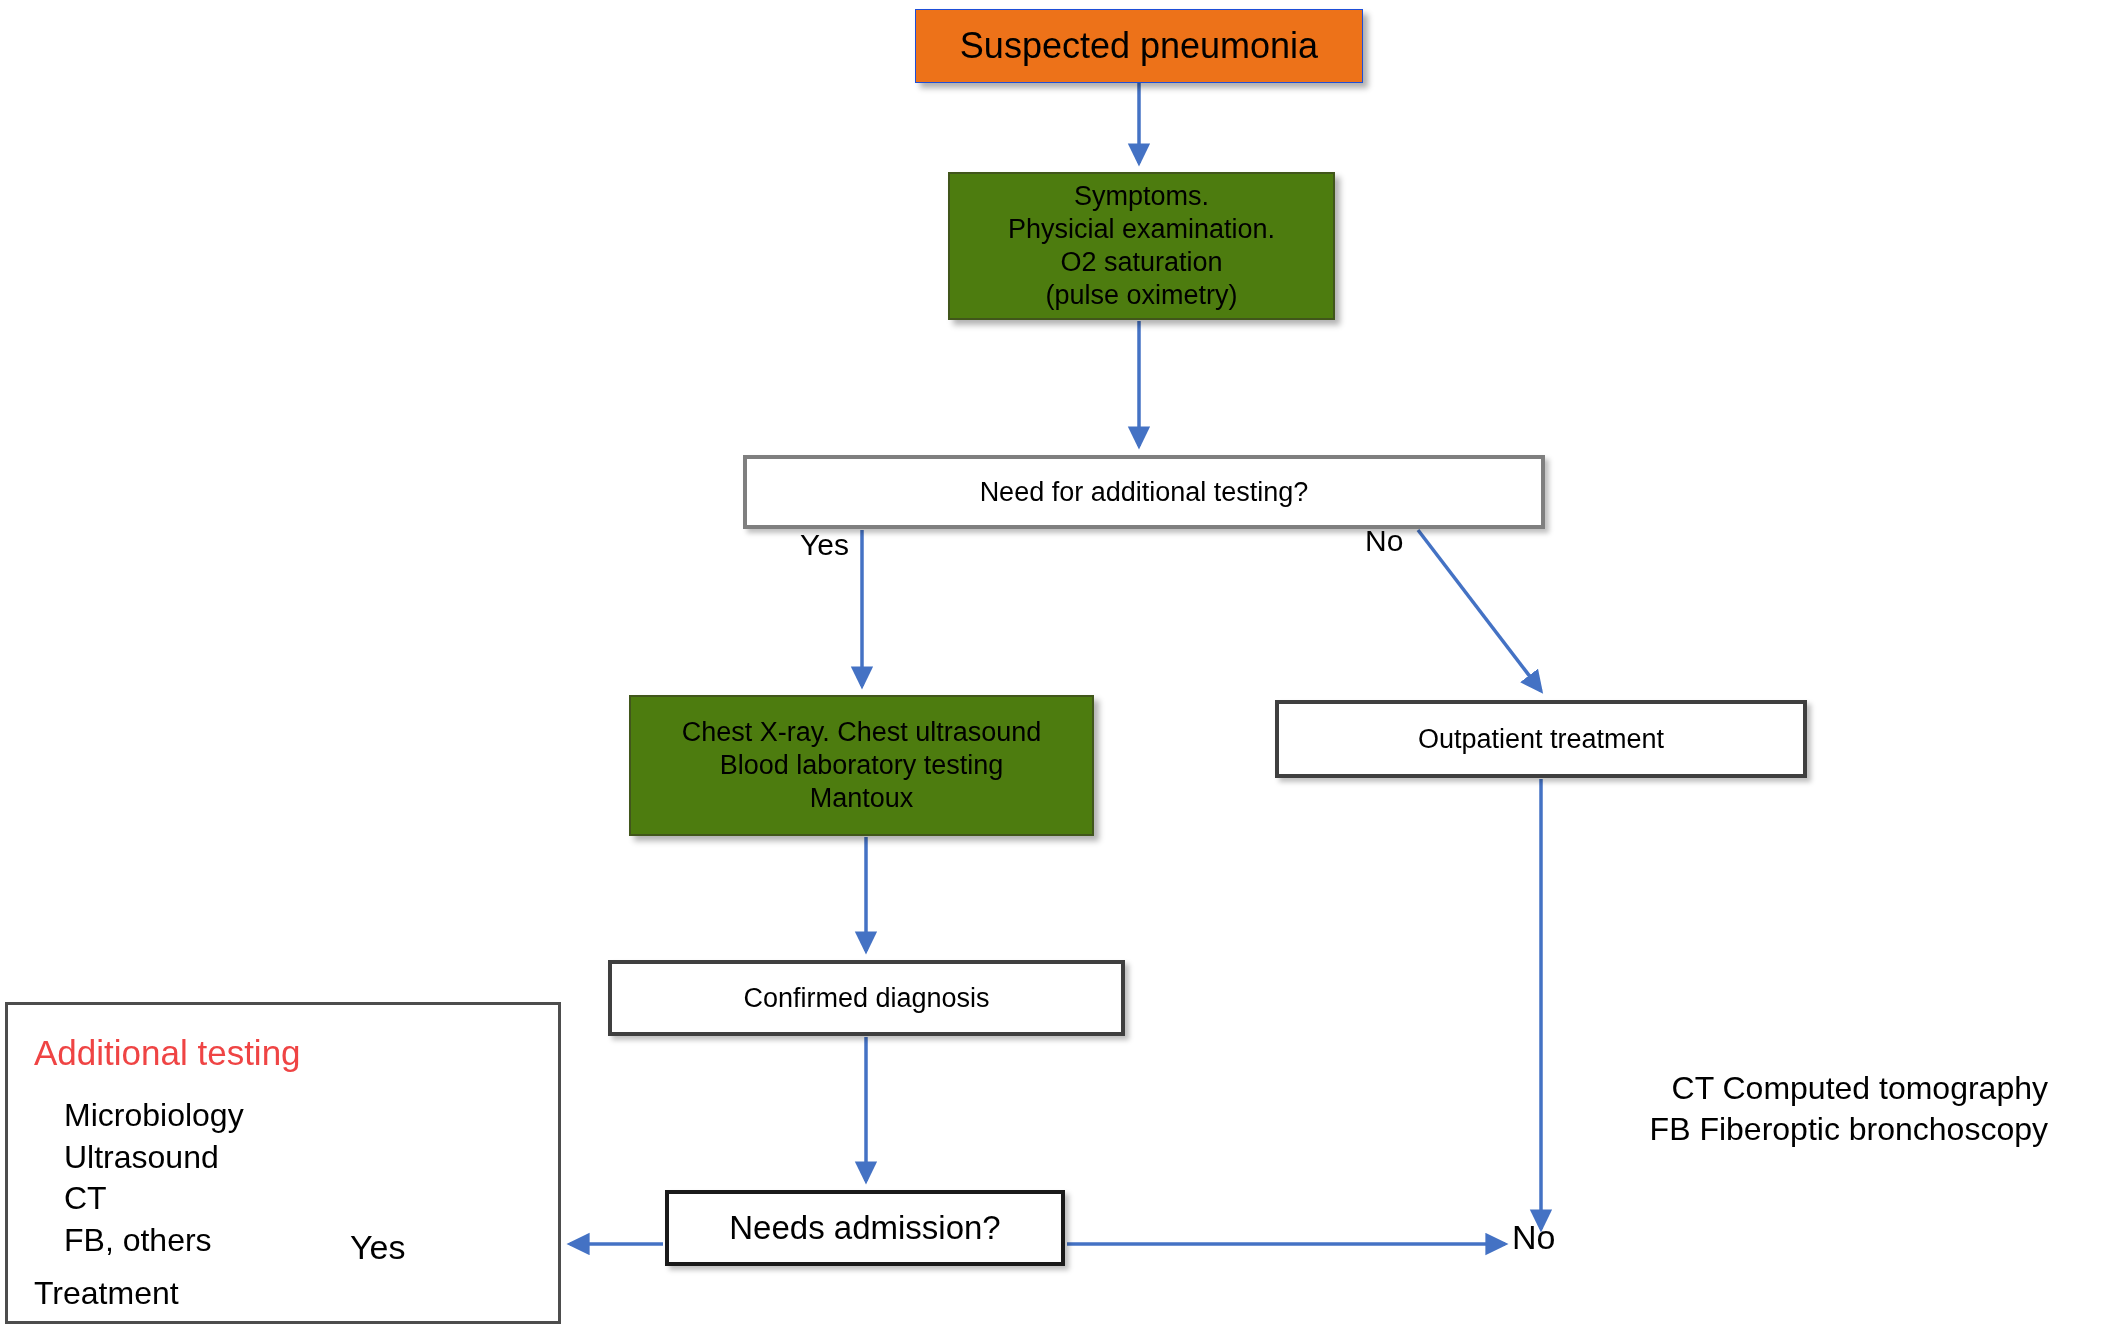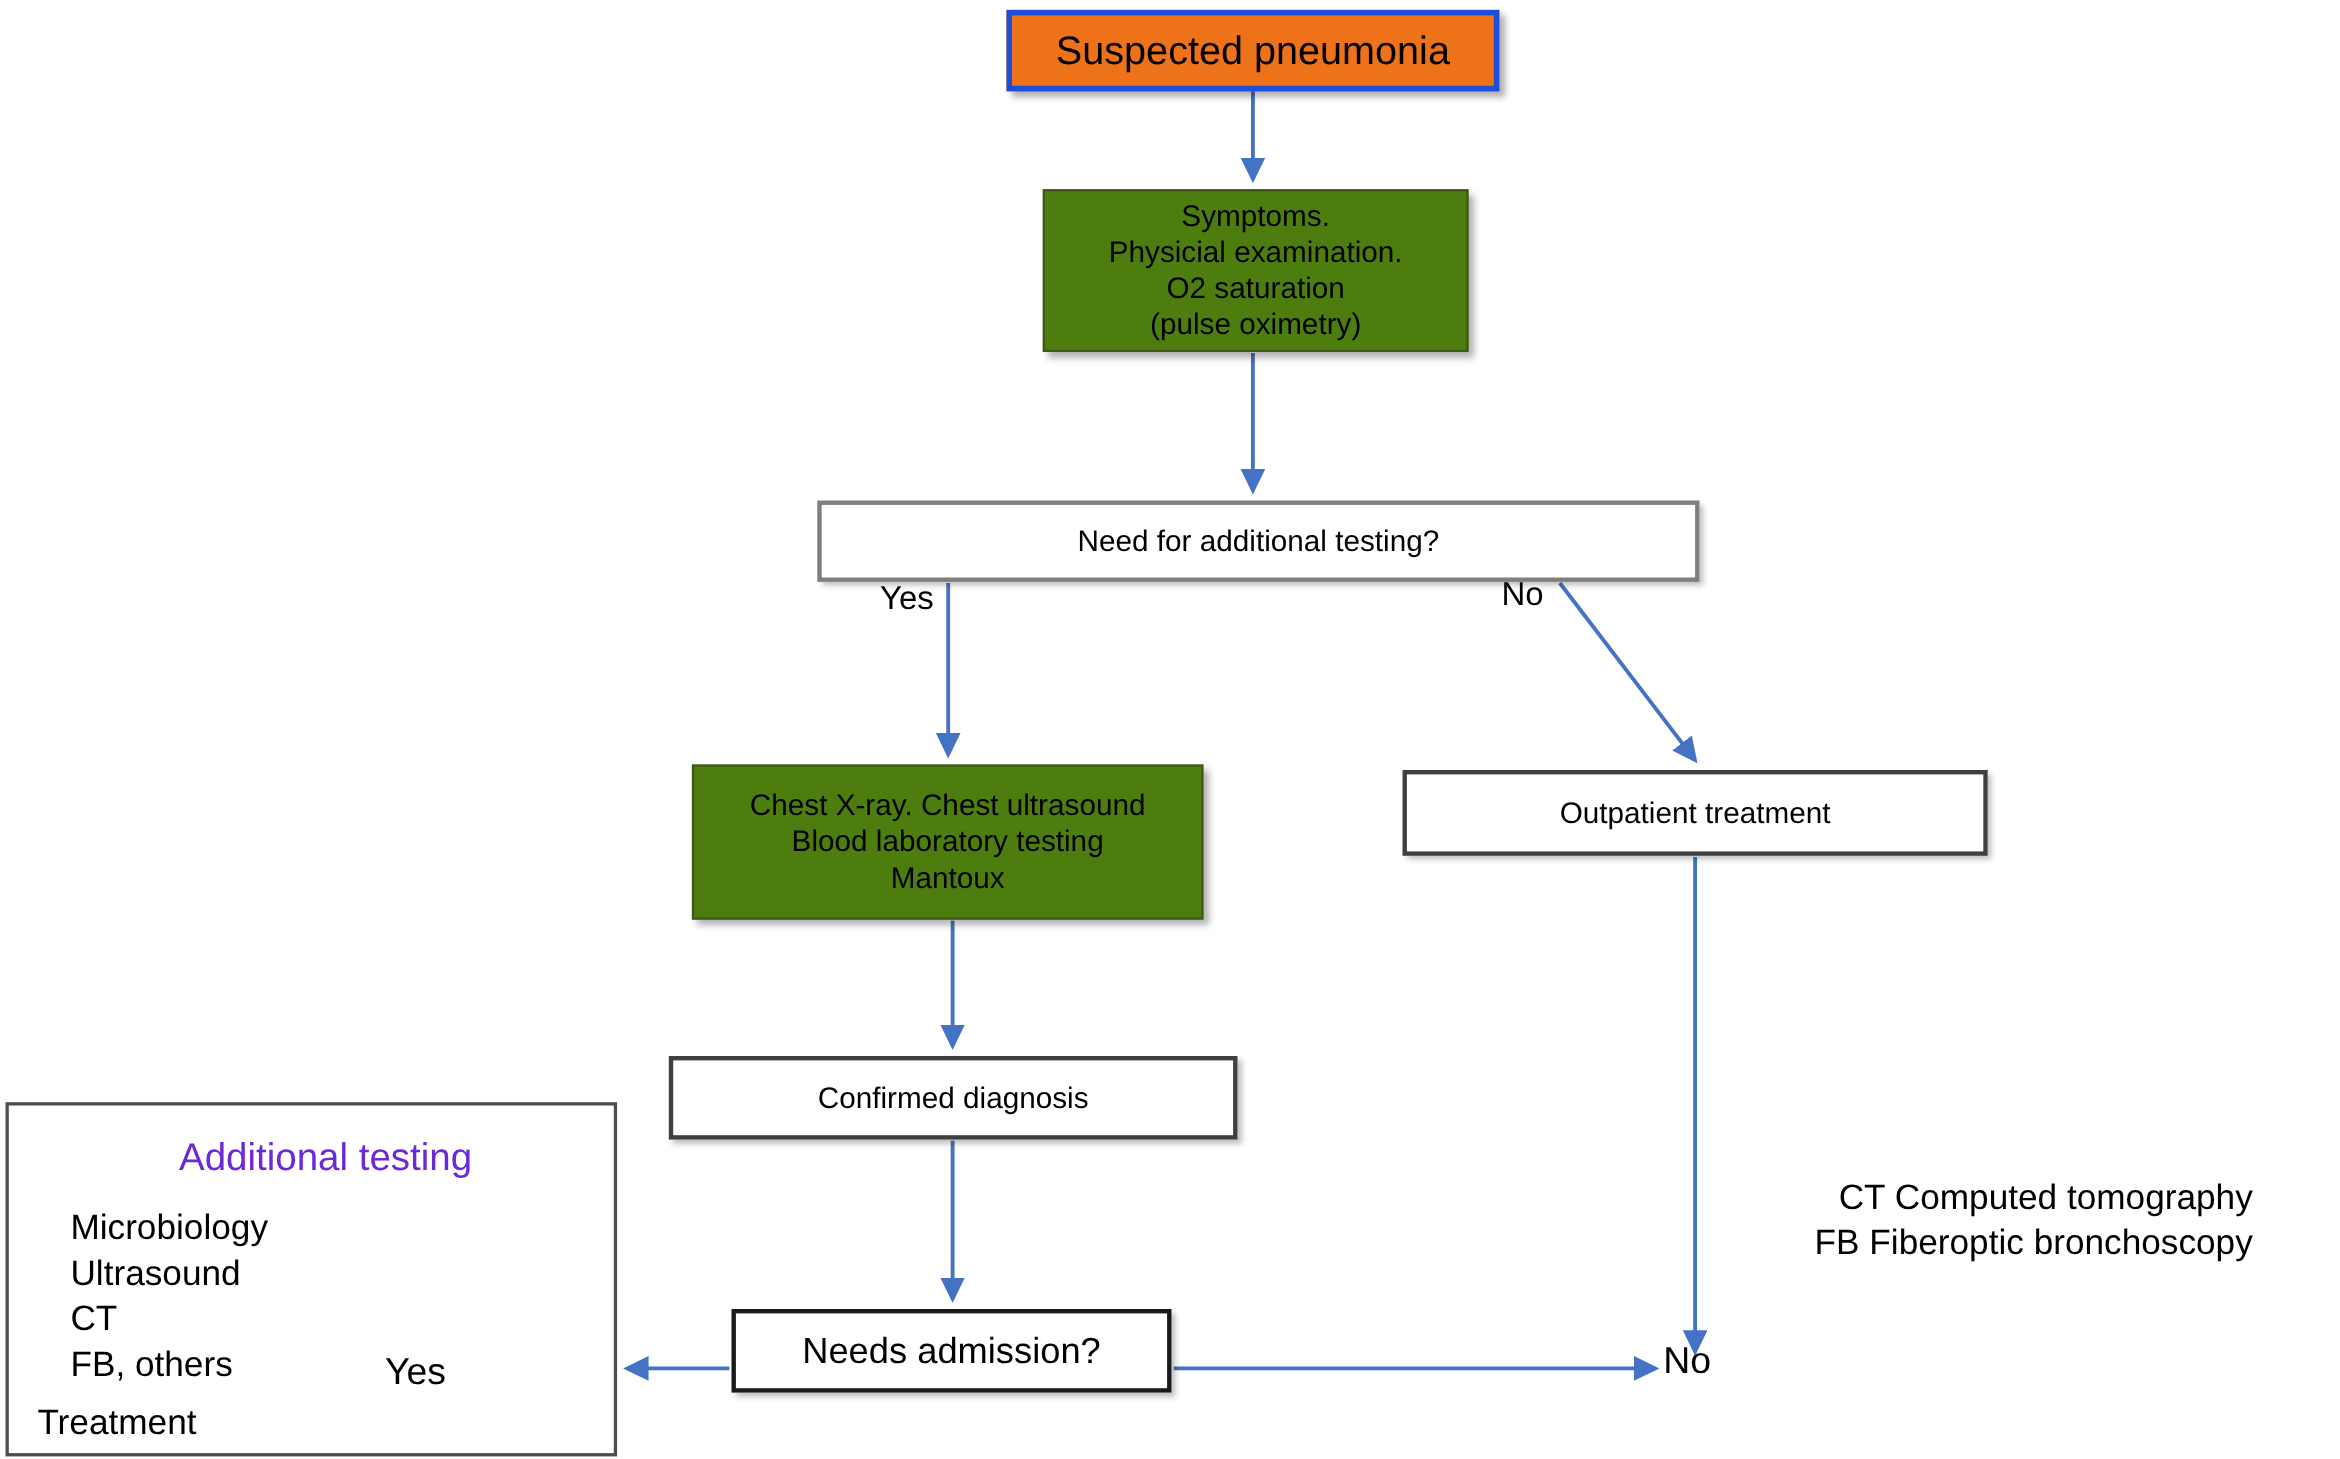--- a/index.html
+++ b/index.html
@@ -21,21 +21,21 @@
     justify-content:center;
     text-align:center;
     color:#000000;
     line-height:1.22;
   }
 
   
   #node-suspected{
     left:915px;top:9px;width:448px;height:74px;
     background:#ED7219;
-    border:5px solid #1d4ed8;
+    border:1px solid #1d4ed8;
     font-size:36px;
     box-shadow:5px 5px 6px rgba(0,0,0,0.32);
   }
 
   
   .green{
     background:#4d7c0f;
     border:2px solid #41561B;
     box-shadow:5px 5px 6px rgba(0,0,0,0.30);
   }
@@ -81,24 +81,23 @@
     left:5px;top:1002px;width:556px;height:322px;
     box-sizing:border-box;
     background:#ffffff;
     border:3px solid #4D4D4D;
     display:block;
     text-align:left;
     padding:28px 0 0 26px;
     color:#000;
   }
   #panel-additional .panel-title{
-    color:#6d28d9;
+    color:#ef4444;
     font-size:35px;
     margin-bottom:22px;
-    text-align:center;
   }
   #panel-additional .panel-list{
     margin-left:30px;
     font-size:32px;
     line-height:1.30;
     position:relative;
   }
   #panel-additional .panel-list div{white-space:nowrap;}
   #panel-additional .panel-treatment{
     font-size:32px;

